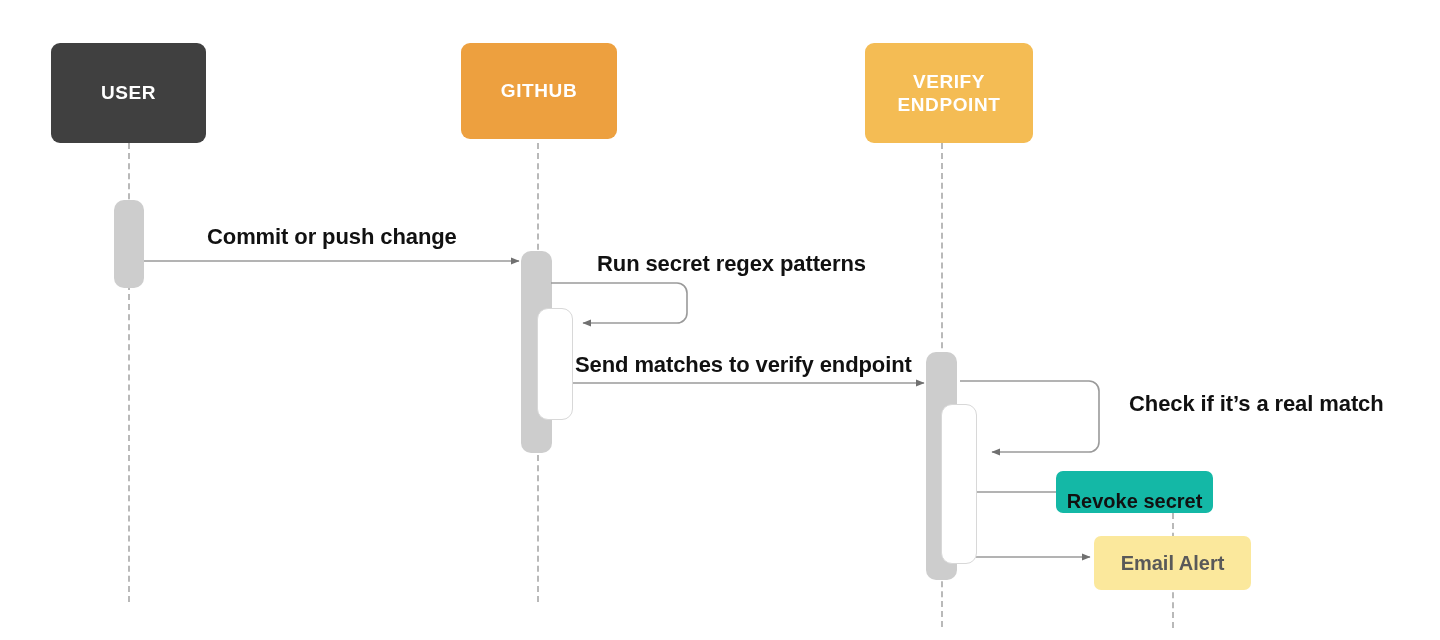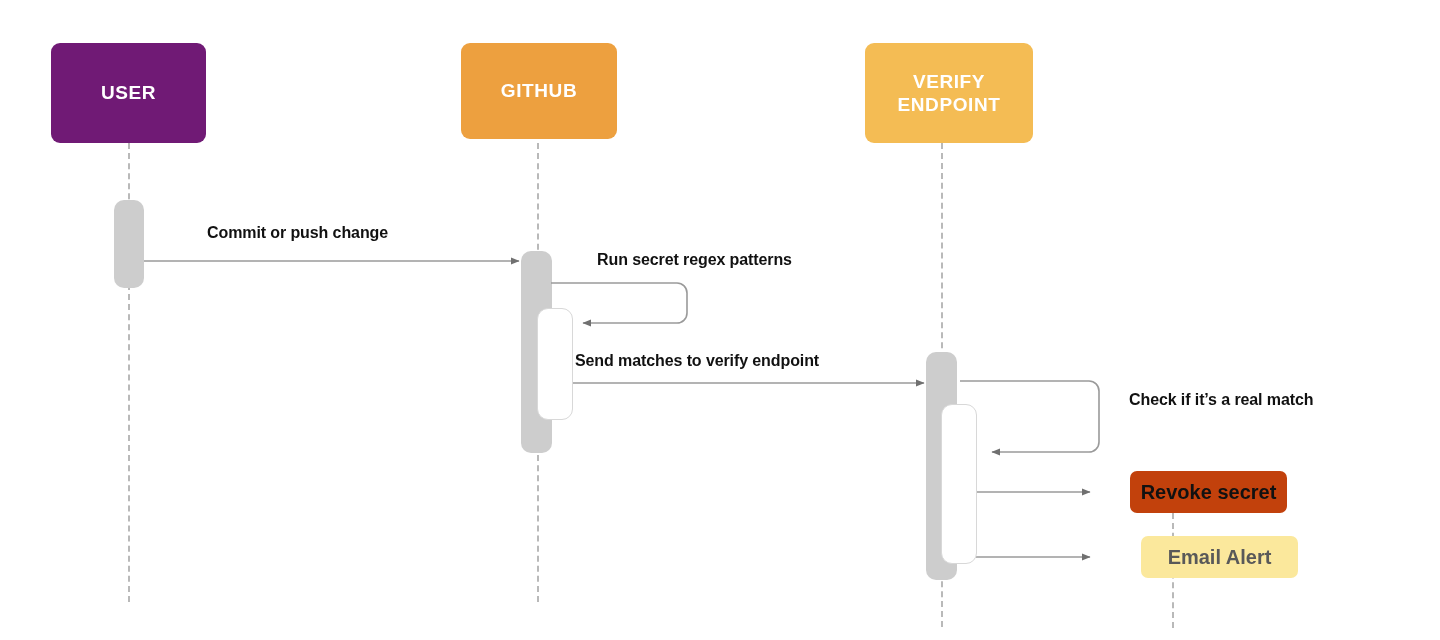--- a/index.html
+++ b/index.html
@@ -63,21 +63,21 @@
     top: 0;
     width: 1440px;
     height: 640px;
     pointer-events: none;
   }
 
   
   .msg-label {
     position: absolute;
     font-weight: bold;
-    font-size: 16px;
+    font-size: 22px;
     color: #111111;
     white-space: nowrap;
     letter-spacing: -0.1px;
   }
 
   
   .note-box {
     position: absolute;
     border-radius: 7px;
     display: flex;
@@ -92,21 +92,21 @@
 </head>
 <body>
 
 <div id="canvas">
 
   <div class="lifeline" style="left:128px; top:143px; height:459px;"></div>
   <div class="lifeline" style="left:537px; top:143px; height:459px;"></div>
   <div class="lifeline" style="left:941px; top:143px; height:484px;"></div>
   <div class="lifeline" style="left:1172px; top:513px; height:115px;"></div>
 
-  <div class="actor-box" style="left:51px; top:43px; width:155px; height:100px; background:#701a75;">
+  <div class="actor-box" style="left:51px; top:43px; width:155px; height:100px; background:#404040;">
     <span>USER</span>
   </div>
 
   <div class="actor-box" style="left:461px; top:43px; width:156px; height:96px; background:#eda03f;">
     <span>GITHUB</span>
   </div>
 
   <div class="actor-box" style="left:865px; top:43px; width:168px; height:100px; background:#f4bc54; flex-direction:column;">
     <span>VERIFY</span>
     <span>ENDPOINT</span>
@@ -146,21 +146,21 @@
   <div class="activation-nested" style="left:941px; top:404px; width:34px; height:158px;"></div>
 
   <div class="msg-label" style="left:207px; top:224px;">Commit or push change</div>
 
   <div class="msg-label" style="left:597px; top:251px;">Run secret regex patterns</div>
 
   <div class="msg-label" style="left:575px; top:352px;">Send matches to verify endpoint</div>
 
   <div class="msg-label" style="left:1129px; top:391px;text-align:center;">Check if it’s a real match</div>
 
-  <div class="note-box" style="left:1130px; top:471px; width:157px; height:42px; background:#c2410c; color:#111111;">
+  <div class="note-box" style="left:1056px; top:471px; width:157px; height:42px; background:#14b8a6; color:#111111;align-items:flex-end;">
     <span>Revoke secret</span>
   </div>
 
-  <div class="note-box" style="left:1094px; top:536px; width:157px; height:42px; background:#fbe89c; color:#595959;margin-left:47px;">
+  <div class="note-box" style="left:1094px; top:536px; width:157px; height:54px; background:#fbe89c; color:#595959;">
     <span>Email Alert</span>
   </div>
 
 </div>
 
 </body></html>

